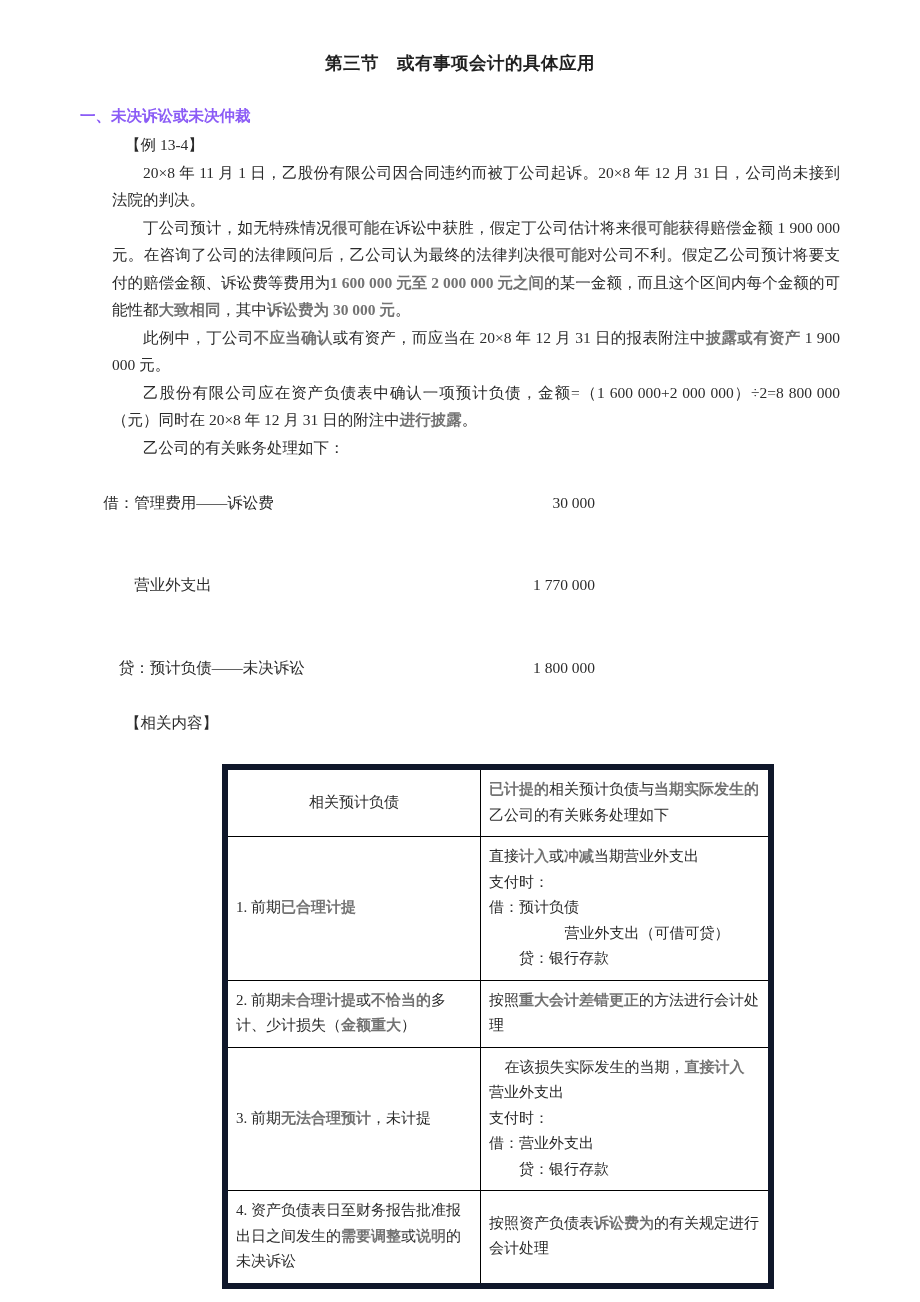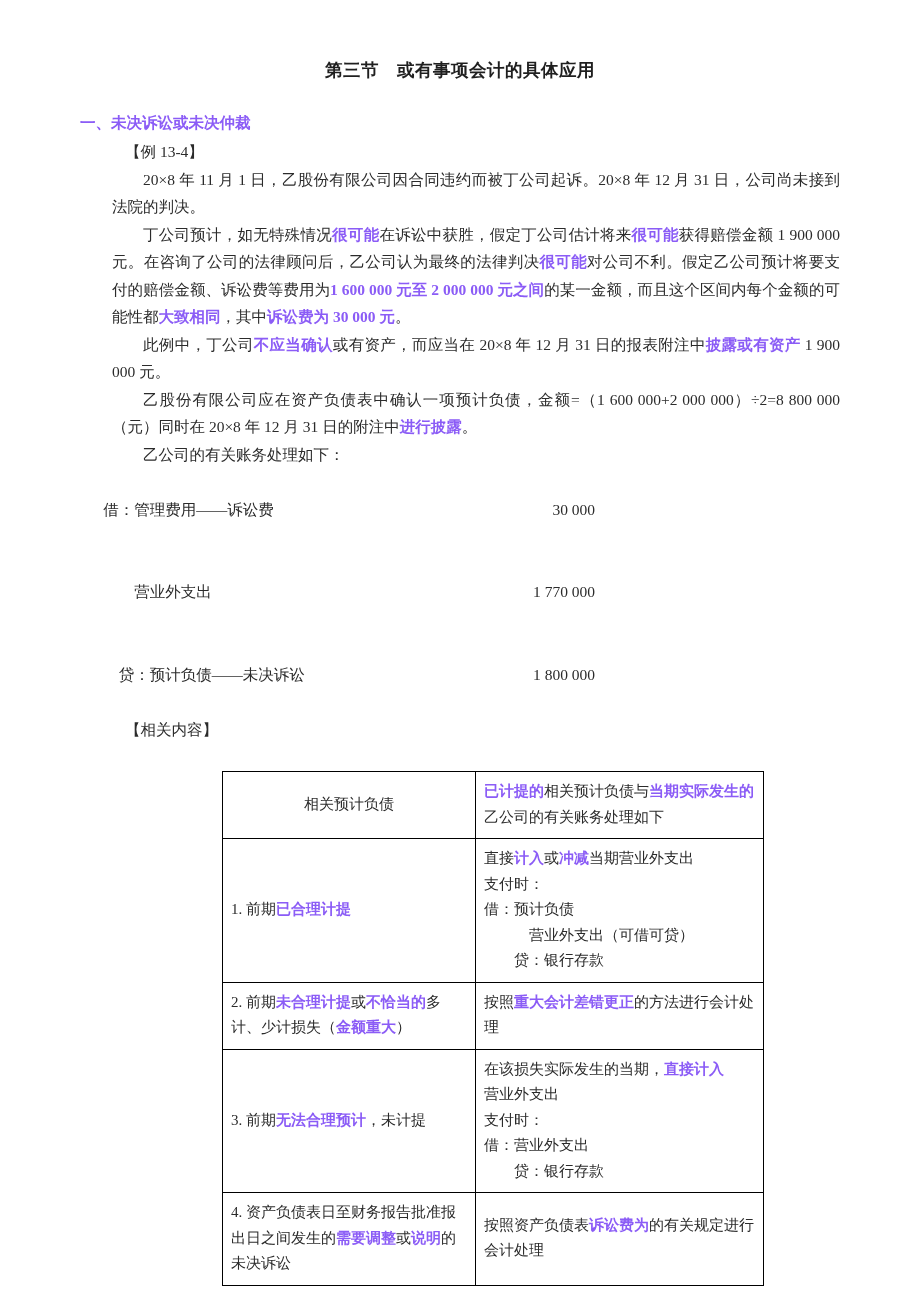--- a/index.html
+++ b/index.html
@@ -13,23 +13,23 @@
     font-family: "Liberation Serif", "DejaVu Serif", serif;
     color: #2b2b2b;
     position: relative;
     overflow: hidden;
   }
   .page {
     width: 920px;
     height: 1302px;
     position: relative;
     box-sizing: border-box;
-    padding: 12px;
-  }
-  .r { color: #8b5cf6; font-weight: bold; }
+    padding: 5px;
+  }
+  .r { color: #737373; font-weight: bold; }
 
   
   .doc-title {
     text-align: center;
     font-size: 17.5px;
     font-weight: bold;
     letter-spacing: 0.5px;
     padding-top: 46px;
     color: #1f1f1f;
   }
@@ -75,21 +75,21 @@
 
   
   .tbl-wrap {
     margin: 28px 0 0 0;
     padding-left: 142px;
   }
   table.kv {
     border-collapse: collapse;
     width: 509px;
     table-layout: fixed;
-    border: 1px solid #0f172a;
+    border: 6px solid #0f172a;
   }
   table.kv td {
     border: 1px solid #000;
     padding: 7px 8px 8px 8px;
     font-size: 15px;
     line-height: 25.5px;
     vertical-align: middle;
     color: #2b2b2b;
   }
   table.kv td.left-col {
@@ -99,21 +99,21 @@
     width: 271px;
   }
   td.center { text-align: center; }
 
   .footer-note {
     padding-left: 38px;
     padding-top: 26px;
     font-size: 15.5px;
     line-height: 27.5px;
   }
-  .nowrap { white-space: nowrap; }
+  .nowrap { white-space: nowrap; text-align: center; }
 </style>
 </head>
 <body>
 
 <div class="page">
 
   <div class="doc-title">
     <span>第三节</span><span class="gap"></span><span>或有事项会计的具体应用</span>
   </div>
 

